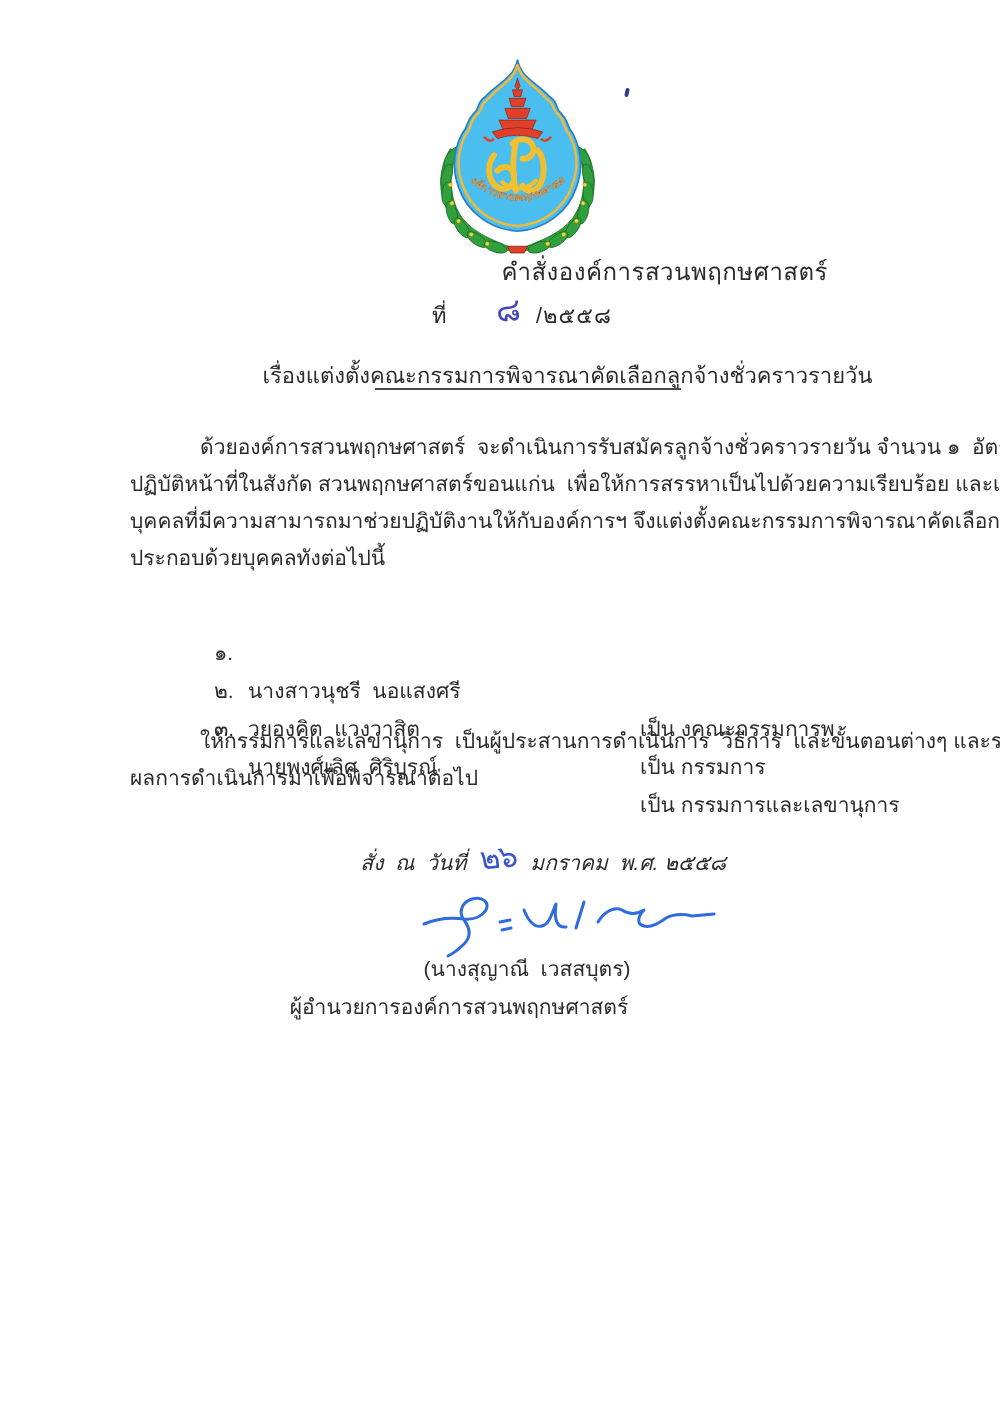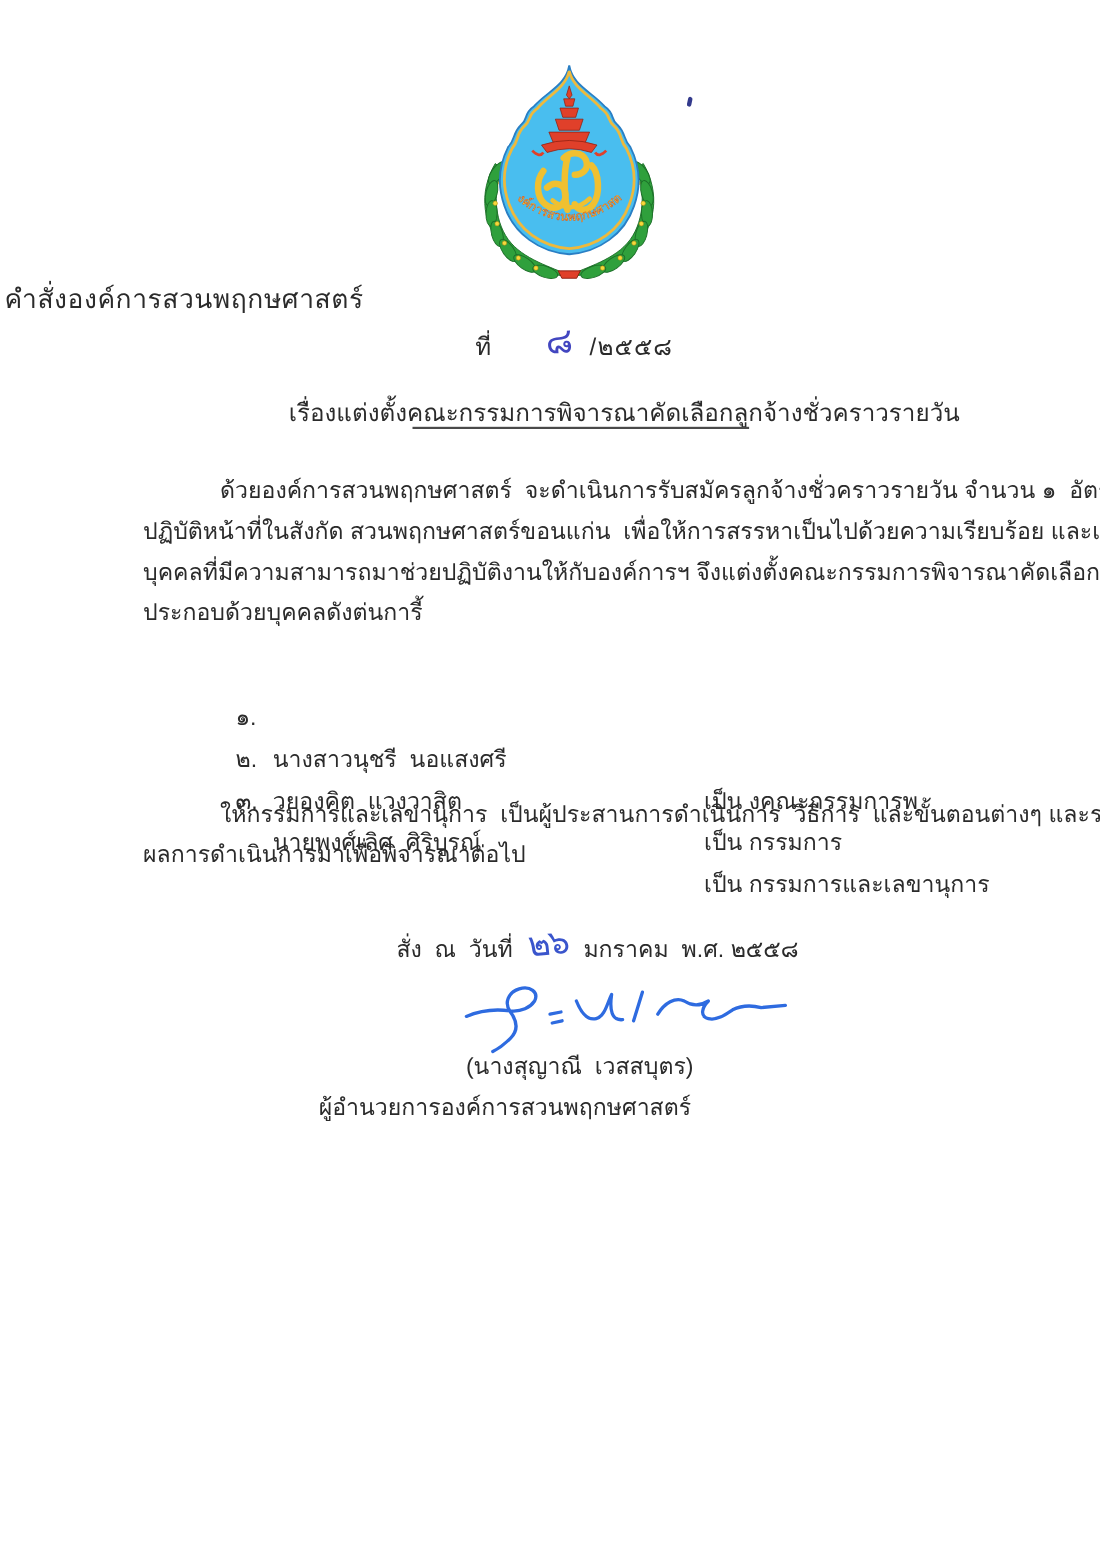--- a/index.html
+++ b/index.html
@@ -26,22 +26,22 @@
     left: 625px; top: 88px;
     width: 4px; height: 9px;
     background: #333a8c;
     border-radius: 2px;
     transform: rotate(12deg);
   }
 
   
   .doc-title {
     position: absolute;
-    left: 4px; top: 252px; width: 812px;
-    text-align: left;
+    left: 16px; top: 252px; width: 812px;
+    text-align: right;
     font-size: 24px;
     letter-spacing: 0.5px;
     white-space: pre-wrap;
   }
   .doc-no-line {
     position: absolute;
     left: 0; top: 290px; width: 1000px;
     height: 44px;
   }
   .doc-no-label { position: absolute; left: 432px; top: 8px; font-size: 22px; }
@@ -104,21 +104,21 @@
   .committee-role { position: absolute; left: 510px; }
 
   
   .date-line {
     position: absolute;
     left: 337px; top: 810px;
     height: 46px;
     font-size: 21px;
     white-space: pre;
   }
-  .date-line .seg { vertical-align: baseline; }
+  .date-line .seg { vertical-align: baseline; font-style: italic; }
   .date-hand {
     display: inline-block;
     font-size: 31px;
     color: #3a55cc;
     transform: rotate(-6deg) translateY(-2px);
     margin: 0 14px;
     font-family: "DejaVu Serif", serif;
     letter-spacing: -2px;
   }
 
@@ -239,21 +239,21 @@
   <div class="subject-line">
     <span class="subject-label">เรื่อง</span><span>แต่งตั้งคณะกรรมการพิจารณาคัดเลือกลูกจ้างชั่วคราวรายวัน</span>
   </div>
 
   <div class="divider"></div>
 
   <div class="body-text para1">
     <div class="line indent">ด้วยองค์การสวนพฤกษศาสตร์  จะดำเนินการรับสมัครลูกจ้างชั่วคราวรายวัน จำนวน ๑  อัตรา</div>
     <div class="line">ปฏิบัติหน้าที่ในสังกัด สวนพฤกษศาสตร์ขอนแก่น  เพื่อให้การสรรหาเป็นไปด้วยความเรียบร้อย และเพื่อให้ได้</div>
     <div class="line">บุคคลที่มีความสามารถมาช่วยปฏิบัติงานให้กับองค์การฯ จึงแต่งตั้งคณะกรรมการพิจารณาคัดเลือกลูกจ้างขึ้น</div>
-    <div class="line">ประกอบด้วยบุคคลดังต่นการี้</div>
+    <div class="line">ประกอบด้วยบุคคลทังต่อไปนี้</div>
   </div>
 
   <div class="committee">
     <div class="committee-row">
       <span class="committee-no">๑.</span>
       <span class="committee-name">นางสาวนุชรี  นอแสงศรี</span>
       <span class="committee-role">เป็น งคณะกรรมการพ</span>
     </div>
     <div class="committee-row">
       <span class="committee-no">๒.</span>

